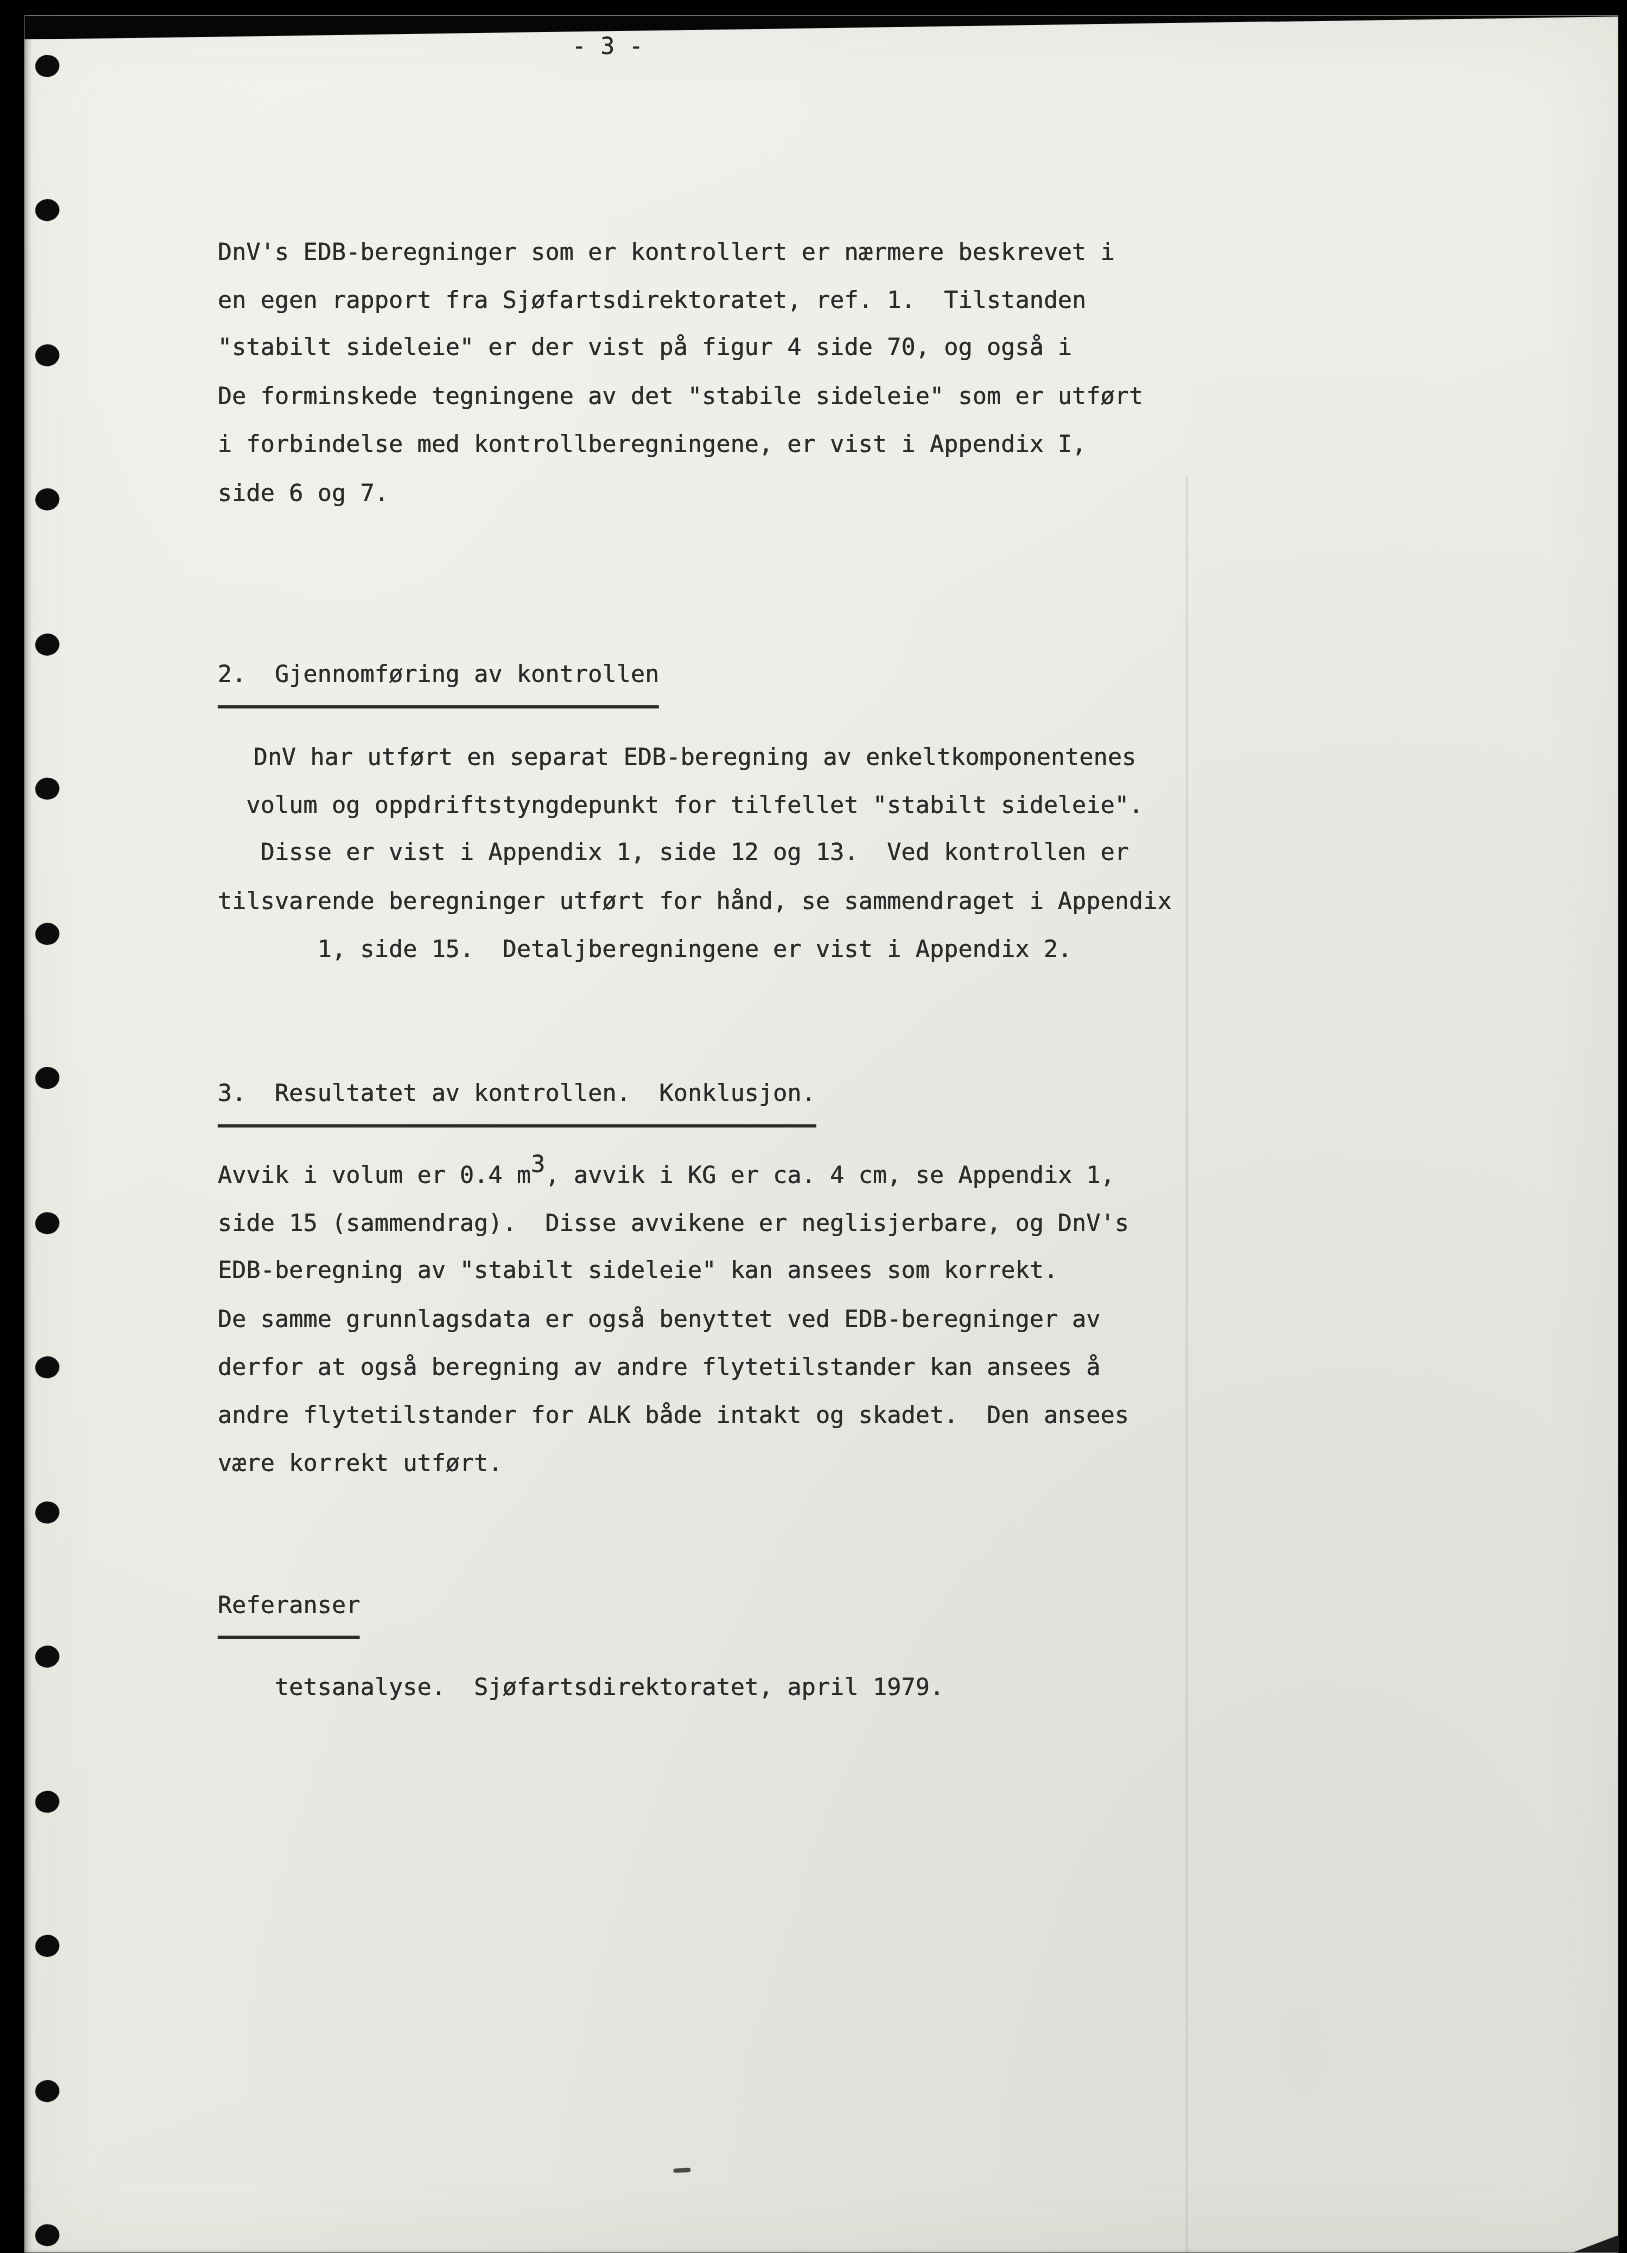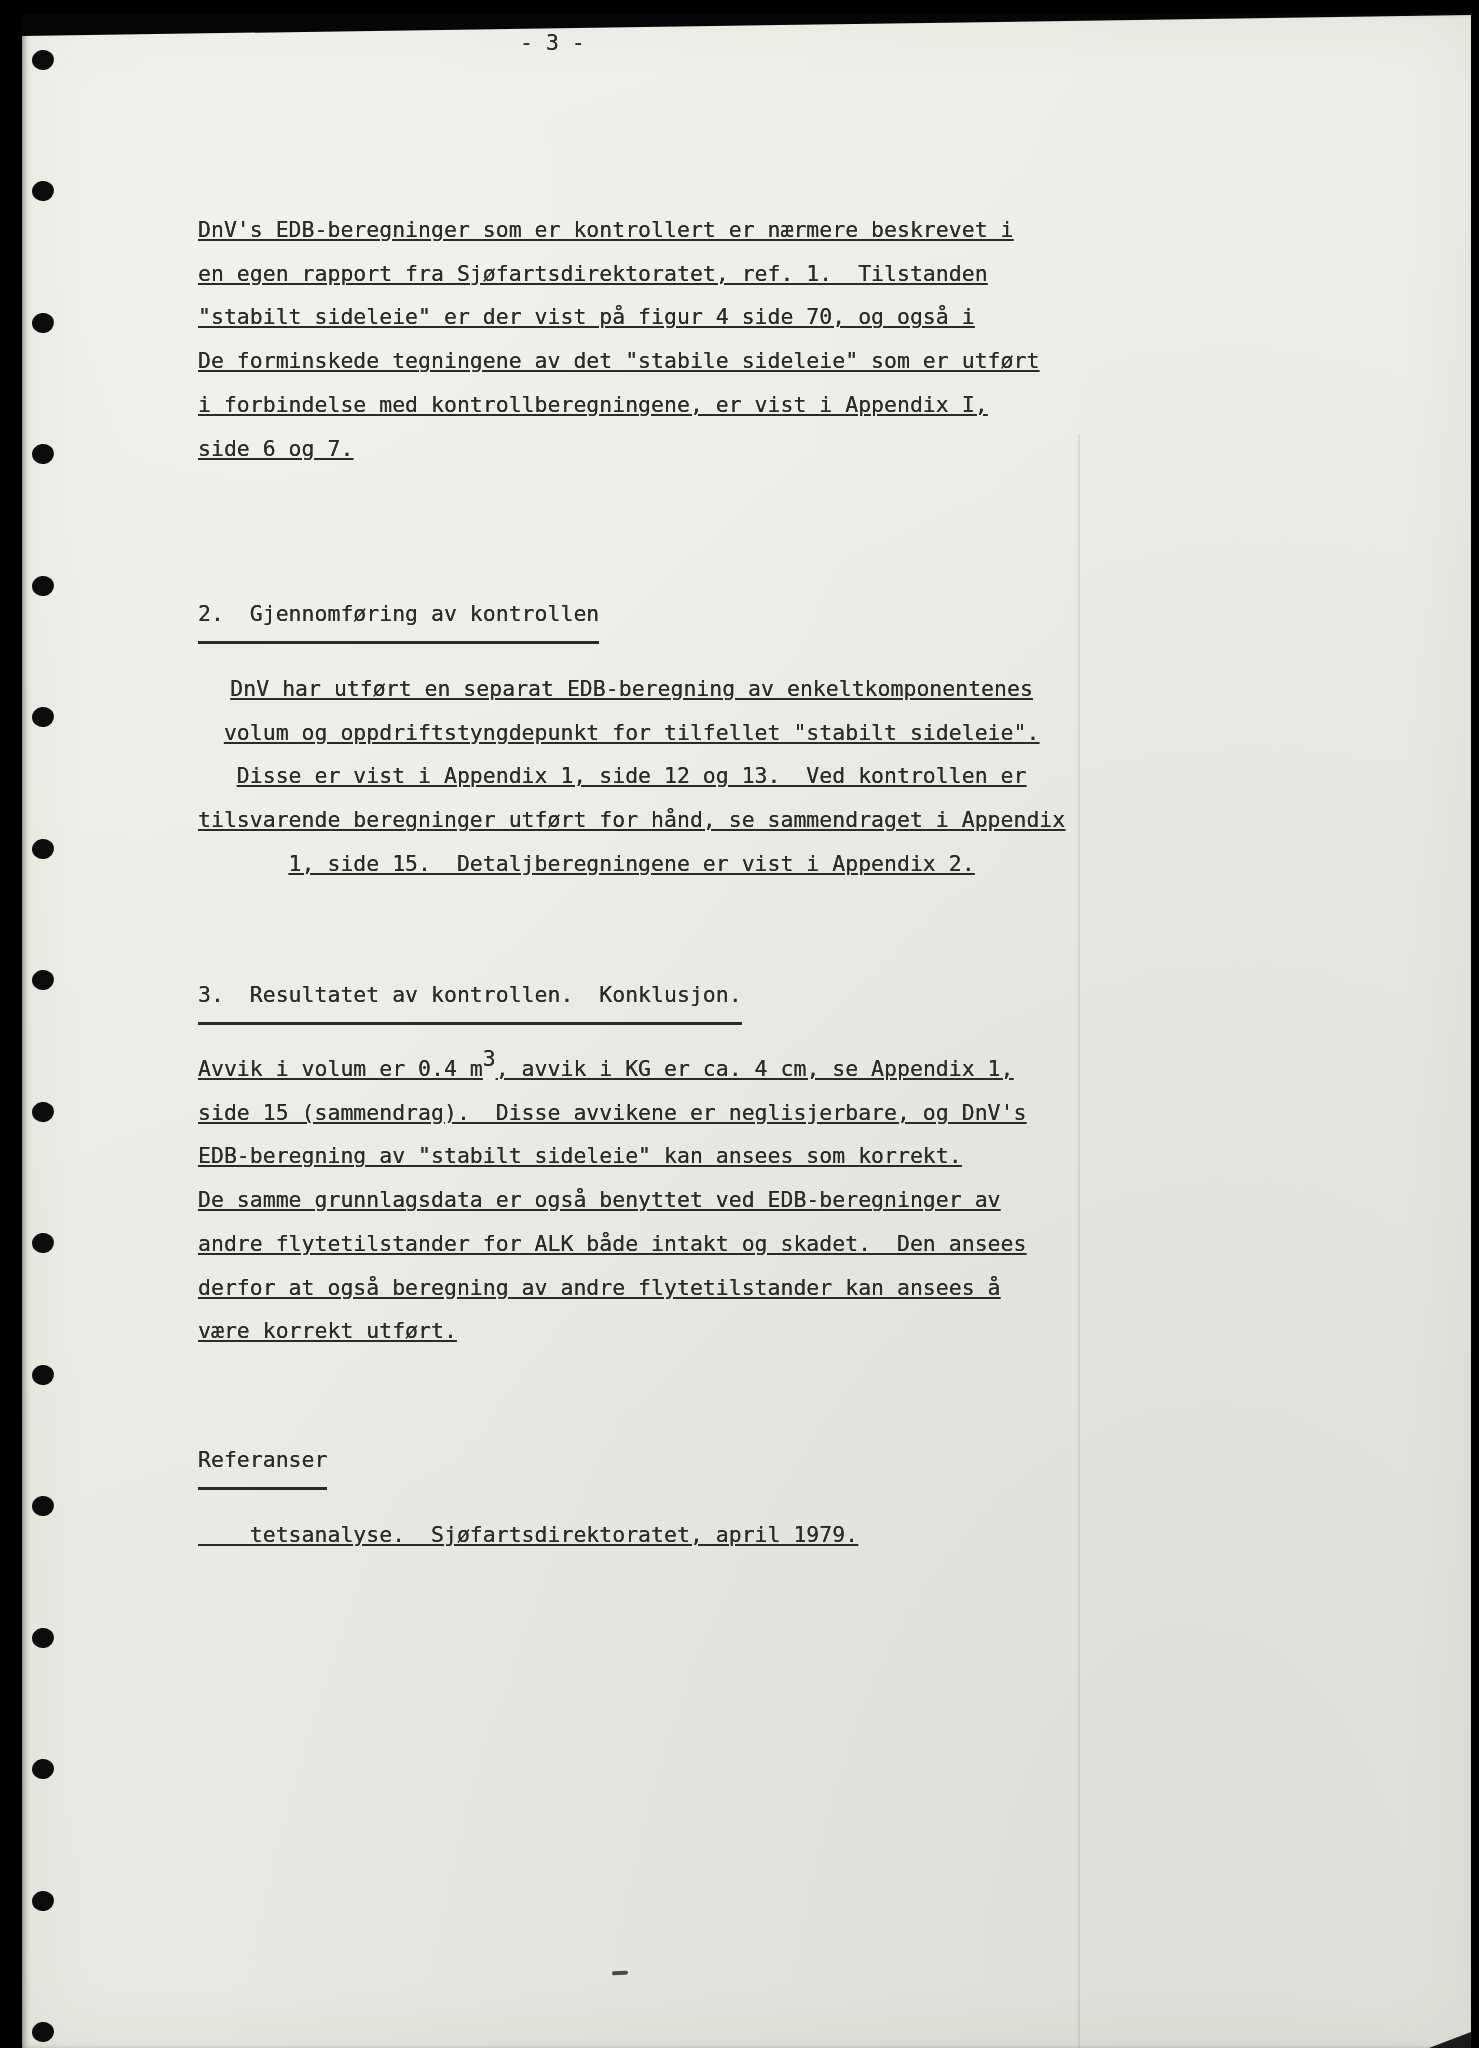--- a/index.html
+++ b/index.html
@@ -54,21 +54,20 @@
     position:absolute;left:498px;top:16px;
     font-size:21.5px;color:var(--ink);
     white-space:pre;
     text-shadow:0 0 0.6px rgba(35,35,35,0.85);
   }
   .block{
     position:absolute;left:176px;
     color:var(--ink);
     font-size:21.5px;line-height:43.7px;
     text-shadow:0 0 0.6px rgba(35,35,35,0.85);
-    text-decoration:underline;
   }
   .line{white-space:pre;}
   .heading span{
     display:inline-block;
     border-bottom:3px solid var(--ink);
     padding-bottom:5px;
     white-space:pre;
   }
   .sup{
     position:relative;top:-0.48em;display:inline-block;
@@ -132,22 +131,22 @@
   </div>
 
   <div class="block heading b-h3">
     <span>3.  Resultatet av kontrollen.  Konklusjon.</span>
   </div>
   <div class="block b-p3">
     <div class="line"><span class="seg">Avvik i volum er 0.4 m</span><span class="sup">3</span><span class="seg">, avvik i KG er ca. 4 cm, se Appendix 1,</span></div>
     <div class="line">side 15 (sammendrag).  Disse avvikene er neglisjerbare, og DnV's</div>
     <div class="line">EDB-beregning av "stabilt sideleie" kan ansees som korrekt.</div>
     <div class="line">De samme grunnlagsdata er også benyttet ved EDB-beregninger av</div>
+    <div class="line">derfor at også beregning av andre flytetilstander kan ansees å</div>
     <div class="line">andre flytetilstander for ALK både intakt og skadet.  Den ansees</div>
-    <div class="line">derfor at også beregning av andre flytetilstander kan ansees å</div>
     <div class="line">være korrekt utført.</div>
   </div>
 
   <div class="block heading b-refh">
     <span>Referanser</span>
   </div>
   <div class="block b-ref">
     <div class="line">    tetsanalyse.  Sjøfartsdirektoratet, april 1979.</div>
   </div>
 

